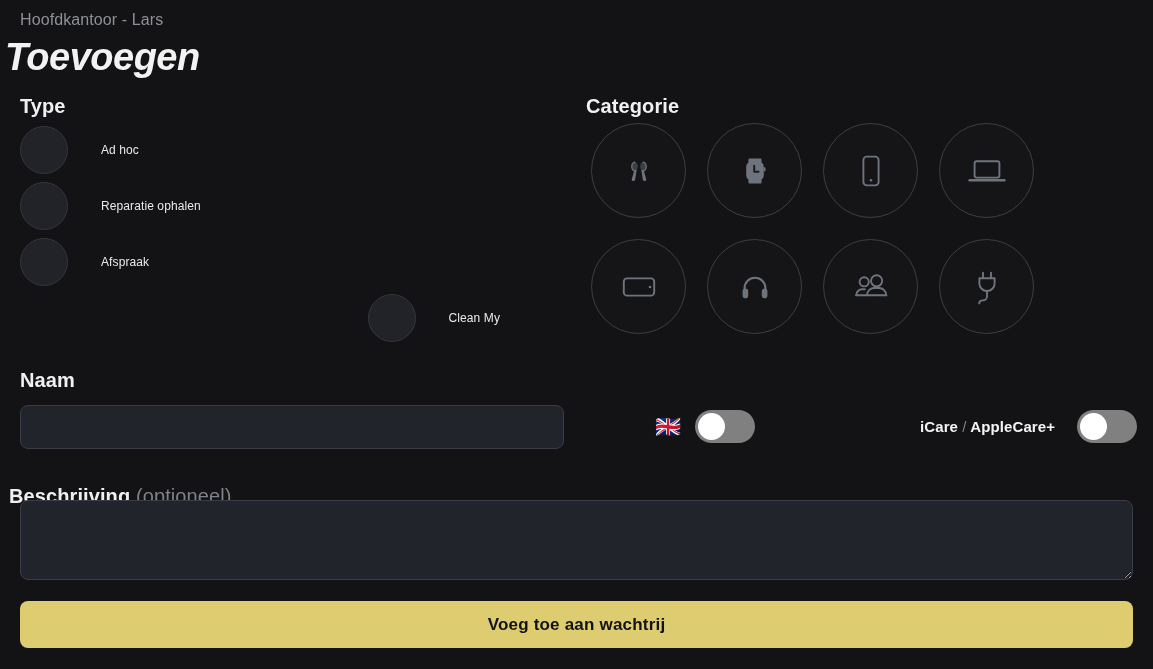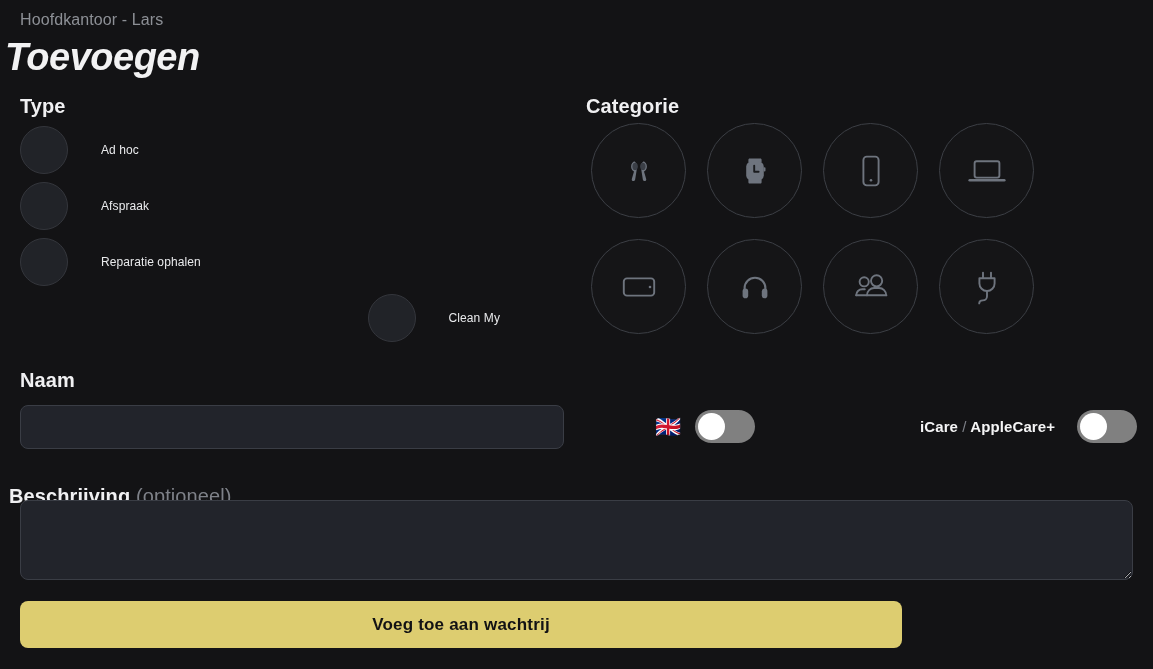--- a/index.html
+++ b/index.html
@@ -198,21 +198,21 @@
     height: 27px;
     border-radius: 50%;
     background: #ffffff;
   }
 
   
   .submit-btn {
     position: absolute;
     left: 20px;
     top: 601px;
-    width: 882px;
+    width: 1113px;
     height: 47px;
     background: #ddcd70;
     border: none;
     border-radius: 8px;
     color: #121214;
     font-family: "Liberation Sans", sans-serif;
     font-size: 17px;
     font-weight: bold;
     letter-spacing: 0.2px;
     cursor: pointer;
@@ -229,26 +229,26 @@
   <div class="section-label" id="label-type">Type</div>
   <div class="type-list">
 
     <div class="type-row">
       <span class="radio-circle"></span>
       <span class="type-label">Ad hoc</span>
     </div>
 
     <div class="type-row">
       <span class="radio-circle"></span>
-      <span class="type-label">Afspraak</span>
+      <span class="type-label">Reparatie ophalen</span>
     </div>
 
     <div class="type-row">
       <span class="radio-circle"></span>
-      <span class="type-label">Reparatie ophalen</span>
+      <span class="type-label">Afspraak</span>
     </div>
 
     <div class="type-row">
       <span class="radio-circle"></span>
       <span class="type-label">Clean My</span>
     </div>
   </div>
 
   <div class="section-label" id="label-categorie">Categorie</div>
   <div class="cat-grid">

